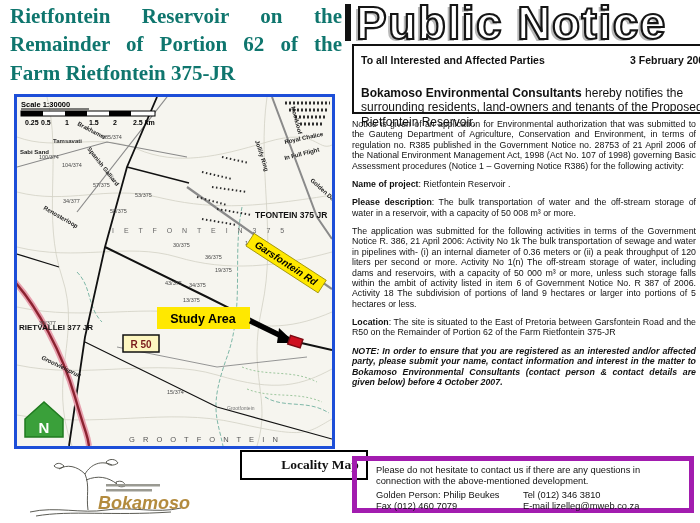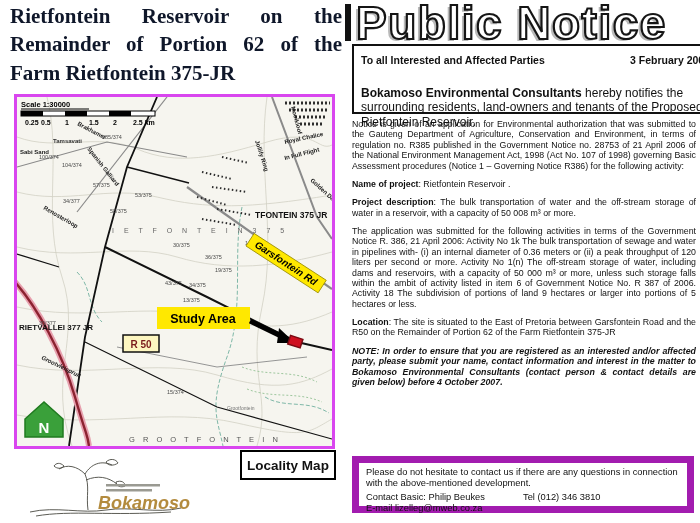--- a/index.html
+++ b/index.html
@@ -2,45 +2,45 @@
 <html><head>
 <meta charset="utf-8">
 <style>
   html,body{margin:0;padding:0;background:#fff;}
   #page{position:relative;width:700px;height:523px;background:#fff;overflow:hidden;
         font-family:"Liberation Sans",sans-serif;color:#111;}
 
   
   #doc-title{position:absolute;left:10px;top:2px;width:332px;
     font-family:"Liberation Serif",serif;font-weight:bold;font-size:21px;
-    line-height:1.35;text-align:justify;color:#0f172a;}
+    line-height:1.35;text-align:justify;color:#0f766e;}
   #map-frame{position:absolute;left:14px;top:94px;width:315px;height:349px;
-    border:3px solid #d946ef;background:#f6f5ef;}
+    border:3px solid #1d4ed8;background:#f6f5ef;}
   #locality-box{position:absolute;left:240px;top:450px;width:92px;height:26px;
     border:2px solid #000;display:flex;align-items:center;justify-content:center;
-    font-family:Liberation Sans, sans-serif;font-weight:bold;font-size:13.5px;}
+    font-family:Liberation Serif, serif;font-weight:bold;font-size:13.5px;padding-left:32px;}
   #bokamoso-logo{position:absolute;left:26px;top:456px;width:175px;height:64px;}
 
   
   #masthead{position:absolute;left:356px;top:-4px;width:344px;height:48px;
     font-weight:bold;font-size:46px;letter-spacing:1.5px;white-space:nowrap;
     color:#fff;-webkit-text-stroke:2.2px #151515;
     text-shadow:-3px 2px 0 #b9b9b9;}
   #masthead-bar{position:absolute;left:345px;top:4px;width:6px;height:37px;background:#111;}
   #header-box{position:absolute;left:352px;top:44px;width:367px;height:70px;
     border:2.5px solid #111;padding:8px 7px;box-sizing:border-box;}
   .hdr-row{display:flex;justify-content:space-between;font-weight:bold;font-size:10.5px;}
   .hdr-intro{margin-top:20px;font-size:12px;line-height:1.2;}
   #body-text{position:absolute;left:352px;top:119px;width:344px;
     font-size:8.8px;line-height:1.18;text-align:justify;}
   #body-text p{margin:0 0 8px 0;}
   .lbl{font-weight:bold;}
   .note{font-weight:bold;font-style:italic;}
   #contact-box{position:absolute;left:352px;top:456px;width:342px;height:57px;
-    border:7px solid #a21caf;padding:4px 7px;box-sizing:border-box;
+    border:5px solid #a21caf;padding:4px 19px;box-sizing:border-box;
     font-size:9.3px;line-height:1.22;}
   .contact-grid{display:grid;grid-template-columns:1fr 1fr;margin-top:2px;}
 
   
   svg text{font-family:"Liberation Sans",sans-serif;}
   .street{font-size:6px;font-weight:bold;fill:#1a1a1a;}
   .street-lt{font-size:6px;font-weight:bold;fill:#333;}
   .farm{font-weight:bold;fill:#111;}
   .parcel{font-size:5.5px;fill:#4a4a4a;}
 </style>
@@ -209,28 +209,29 @@
       <span>3 February 2007</span>
     </div>
     <div class="hdr-intro">
       <span class="lbl">Bokamoso Environmental Consultants</span><span> hereby notifies the surrounding residents, land-owners and tenants of the Proposed Rietfontein Reservoir.</span>
     </div>
   </div>
 
   <div id="body-text">
     <p>Notice is given of an application for Environmental authorization that was submitted to the Gauteng Department of Agriculture, Conservation and Environment, in terms of regulation no. R385 published in the Government Notice no. 28753 of 21 April 2006 of the National Environment Management Act, 1998 (Act No. 107 of 1998) governing Basic Assessment procedures (Notice 1 – Governing Notice R386) for the following activity:</p>
     <p><span class="lbl">Name of project</span><span>: Rietfontein Reservoir .</span></p>
-    <p><span class="lbl">Project description</span><span>: The bulk transportation of water and the off-stream storage of water in a reservoir, with a capacity of 50 008 m³ or more.</span></p>
+    <p><span class="lbl">Please description</span><span>: The bulk transportation of water and the off-stream storage of water in a reservoir, with a capacity of 50 008 m³ or more.</span></p>
     <p>The application was submitted for the following activities in terms of the Government Notice R. 386, 21 April 2006:  Activity No 1k The bulk transportation of sewage and water in pipelines with- (i) an internal diameter of 0.36 meters or (ii) a peak throughput of 120 liters per second or more. Activity No 1(n) The off-stream storage of water, including dams and reservoirs, with a capacity of 50 000 m³ or more, unless such storage falls within the ambit of activity listed in item 6 of Government Notice No. R 387 of 2006. Activity 18 The subdivision of portions of land 9 hectares or larger into portions of 5 hectares or less.</p>
     <p><span class="lbl">Location</span><span>:  The site is situated to the East of Pretoria between Garsfontein Road and the R50 on the Remainder of Portion 62 of the Farm Rietfontein 375-JR</span></p>
     <p class="note">NOTE: In order to ensure that you are registered as an interested and/or affected party, please submit your name, contact information and interest  in the matter to Bokamoso Environmental Consultants (contact person &amp; contact details are given below) before 4 October 2007.</p>
   </div>
 
   <div id="contact-box">
     <div>Please do not hesitate to contact us if there are any questions in connection with the above-mentioned development.</div>
     <div class="contact-grid">
-      <span>Contact Basic: Philip Beukes</span>
+      <span>Golden Person: Philip Beukes</span>
       <span>Tel (012) 346 3810</span>
+      <span>Fax (012) 460 7079</span>
       <span>E-mail lizelleg@mweb.co.za</span>
     </div>
   </div>
 
 </div>
 
 </body></html>

